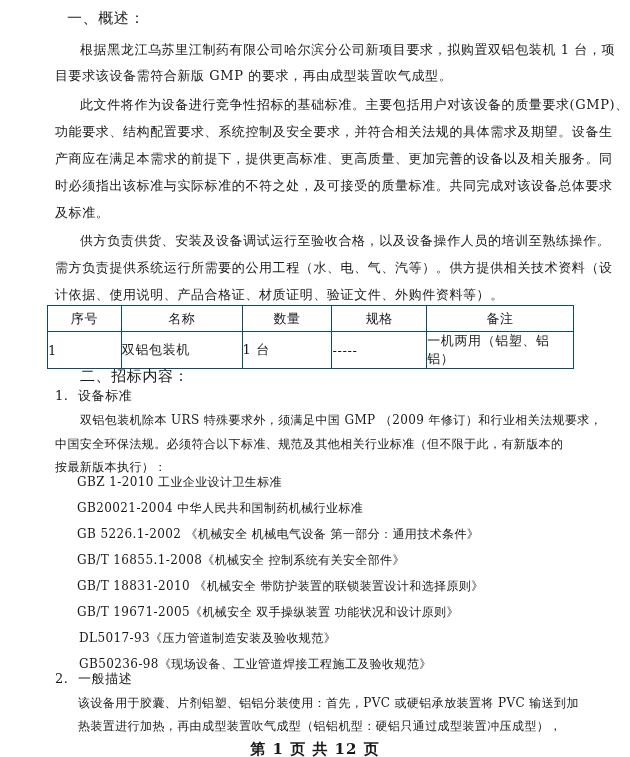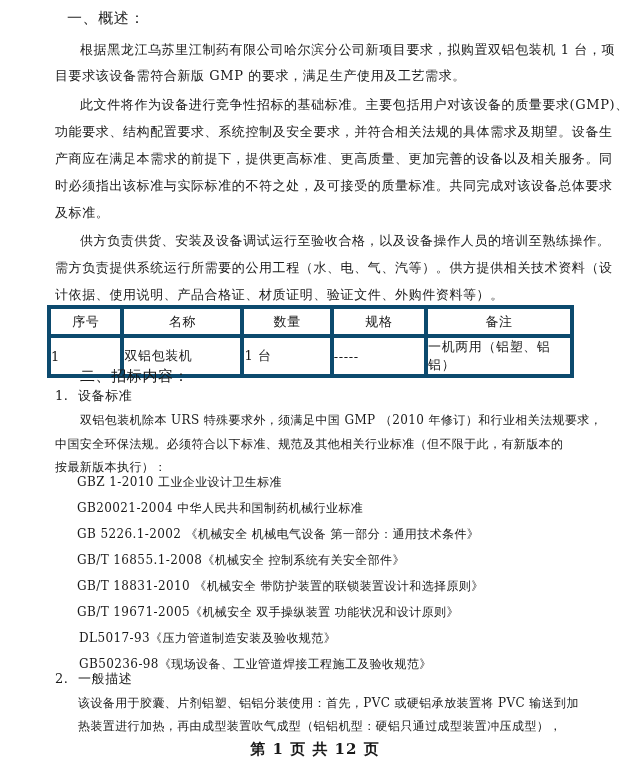--- a/index.html
+++ b/index.html
@@ -10,33 +10,33 @@
       font-size: 13px;
     }
     .line { position: absolute; white-space: nowrap; line-height: 16px; letter-spacing: 0.6px; }
     .heading { font-size: 15px; }
     .small { font-size: 12px; letter-spacing: 0.4px; }
     table.spec {
       position: absolute; left: 47px; top: 305px; width: 527px;
       border-collapse: collapse; font-size: 13px;
     }
     table.spec td, table.spec th {
-      border: 4px solid #0c4a6e; height: 25px; padding: 0; 
+      border: 1px solid #0c4a6e; height: 25px; padding: 0; 
       font-weight: normal; letter-spacing: 0.6px;
     }
     table.spec { border: 1.5px solid #222; }
     .footer { position: absolute; left: 0; width: 630px; top: 740px; text-align: center; font-size: 15px; font-weight: bold; letter-spacing: 1px; }
   </style>
 </head>
 <body>
 
 <div class="line heading" style="left:67px; top:10px;">一、概述：</div>
 
 <div class="line" style="left:80px; top:42px;">根据黑龙江乌苏里江制药有限公司哈尔滨分公司新项目要求，拟购置双铝包装机 1 台，项</div>
-<div class="line" style="left:55px; top:68px;">目要求该设备需符合新版 GMP 的要求，满足生产使用及工艺需求。</div>
+<div class="line" style="left:55px; top:68px;">目要求该设备需符合新版 GMP 的要求，再由成型装置吹气成型。</div>
 
 <div class="line" style="left:80px; top:97px;">此文件将作为设备进行竞争性招标的基础标准。主要包括用户对该设备的质量要求(GMP)、</div>
 <div class="line" style="left:55px; top:124px;text-align:center;">功能要求、结构配置要求、系统控制及安全要求，并符合相关法规的具体需求及期望。设备生</div>
 <div class="line" style="left:55px; top:151px;">产商应在满足本需求的前提下，提供更高标准、更高质量、更加完善的设备以及相关服务。同</div>
 <div class="line" style="left:55px; top:178px;">时必须指出该标准与实际标准的不符之处，及可接受的质量标准。共同完成对该设备总体要求</div>
 <div class="line" style="left:55px; top:205px;">及标准。</div>
 
 <div class="line" style="left:80px; top:233px;">供方负责供货、安装及设备调试运行至验收合格，以及设备操作人员的培训至熟练操作。</div>
 <div class="line" style="left:55px; top:260px;">需方负责提供系统运行所需要的公用工程（水、电、气、汽等）。供方提供相关技术资料（设</div>
 <div class="line" style="left:55px; top:287px;">计依据、使用说明、产品合格证、材质证明、验证文件、外购件资料等）。</div>
@@ -65,21 +65,21 @@
     <td>一机两用（铝塑、铝铝）</td>
   </tr>
 </tbody>
   </table>
 
 <div class="line heading" style="left:80px; top:368px;">二、招标内容：</div>
 
 <div class="line" style="left:55px; top:388px;">1.</div>
 <div class="line" style="left:78px; top:388px;">设备标准</div>
 
-<div class="line small" style="left:80px; top:412px;">双铝包装机除本 URS 特殊要求外，须满足中国 GMP （2010 年修订）和行业相关法规要求，</div>
+<div class="line small" style="left:80px; top:412px;">双铝包装机除本 URS 特殊要求外，须满足中国 GMP （2009 年修订）和行业相关法规要求，</div>
 <div class="line small" style="left:55px; top:436px;">中国安全环保法规。必须符合以下标准、规范及其他相关行业标准（但不限于此，有新版本的</div>
 <div class="line small" style="left:55px; top:459px;">按最新版本执行）：</div>
 
 <div class="line small" style="left:77px; top:474px;">GBZ 1-2010 工业企业设计卫生标准</div>
 <div class="line small" style="left:77px; top:500px;">GB20021-2004 中华人民共和国制药机械行业标准</div>
 <div class="line small" style="left:77px; top:526px;">GB 5226.1-2002 《机械安全  机械电气设备 第一部分：通用技术条件》</div>
 <div class="line small" style="left:77px; top:552px;">GB/T 16855.1-2008《机械安全 控制系统有关安全部件》</div>
 <div class="line small" style="left:77px; top:578px;">GB/T 18831-2010 《机械安全 带防护装置的联锁装置设计和选择原则》</div>
 <div class="line small" style="left:77px; top:604px;">GB/T 19671-2005《机械安全 双手操纵装置 功能状况和设计原则》</div>
 <div class="line small" style="left:79px; top:630px;">DL5017-93《压力管道制造安装及验收规范》</div>

